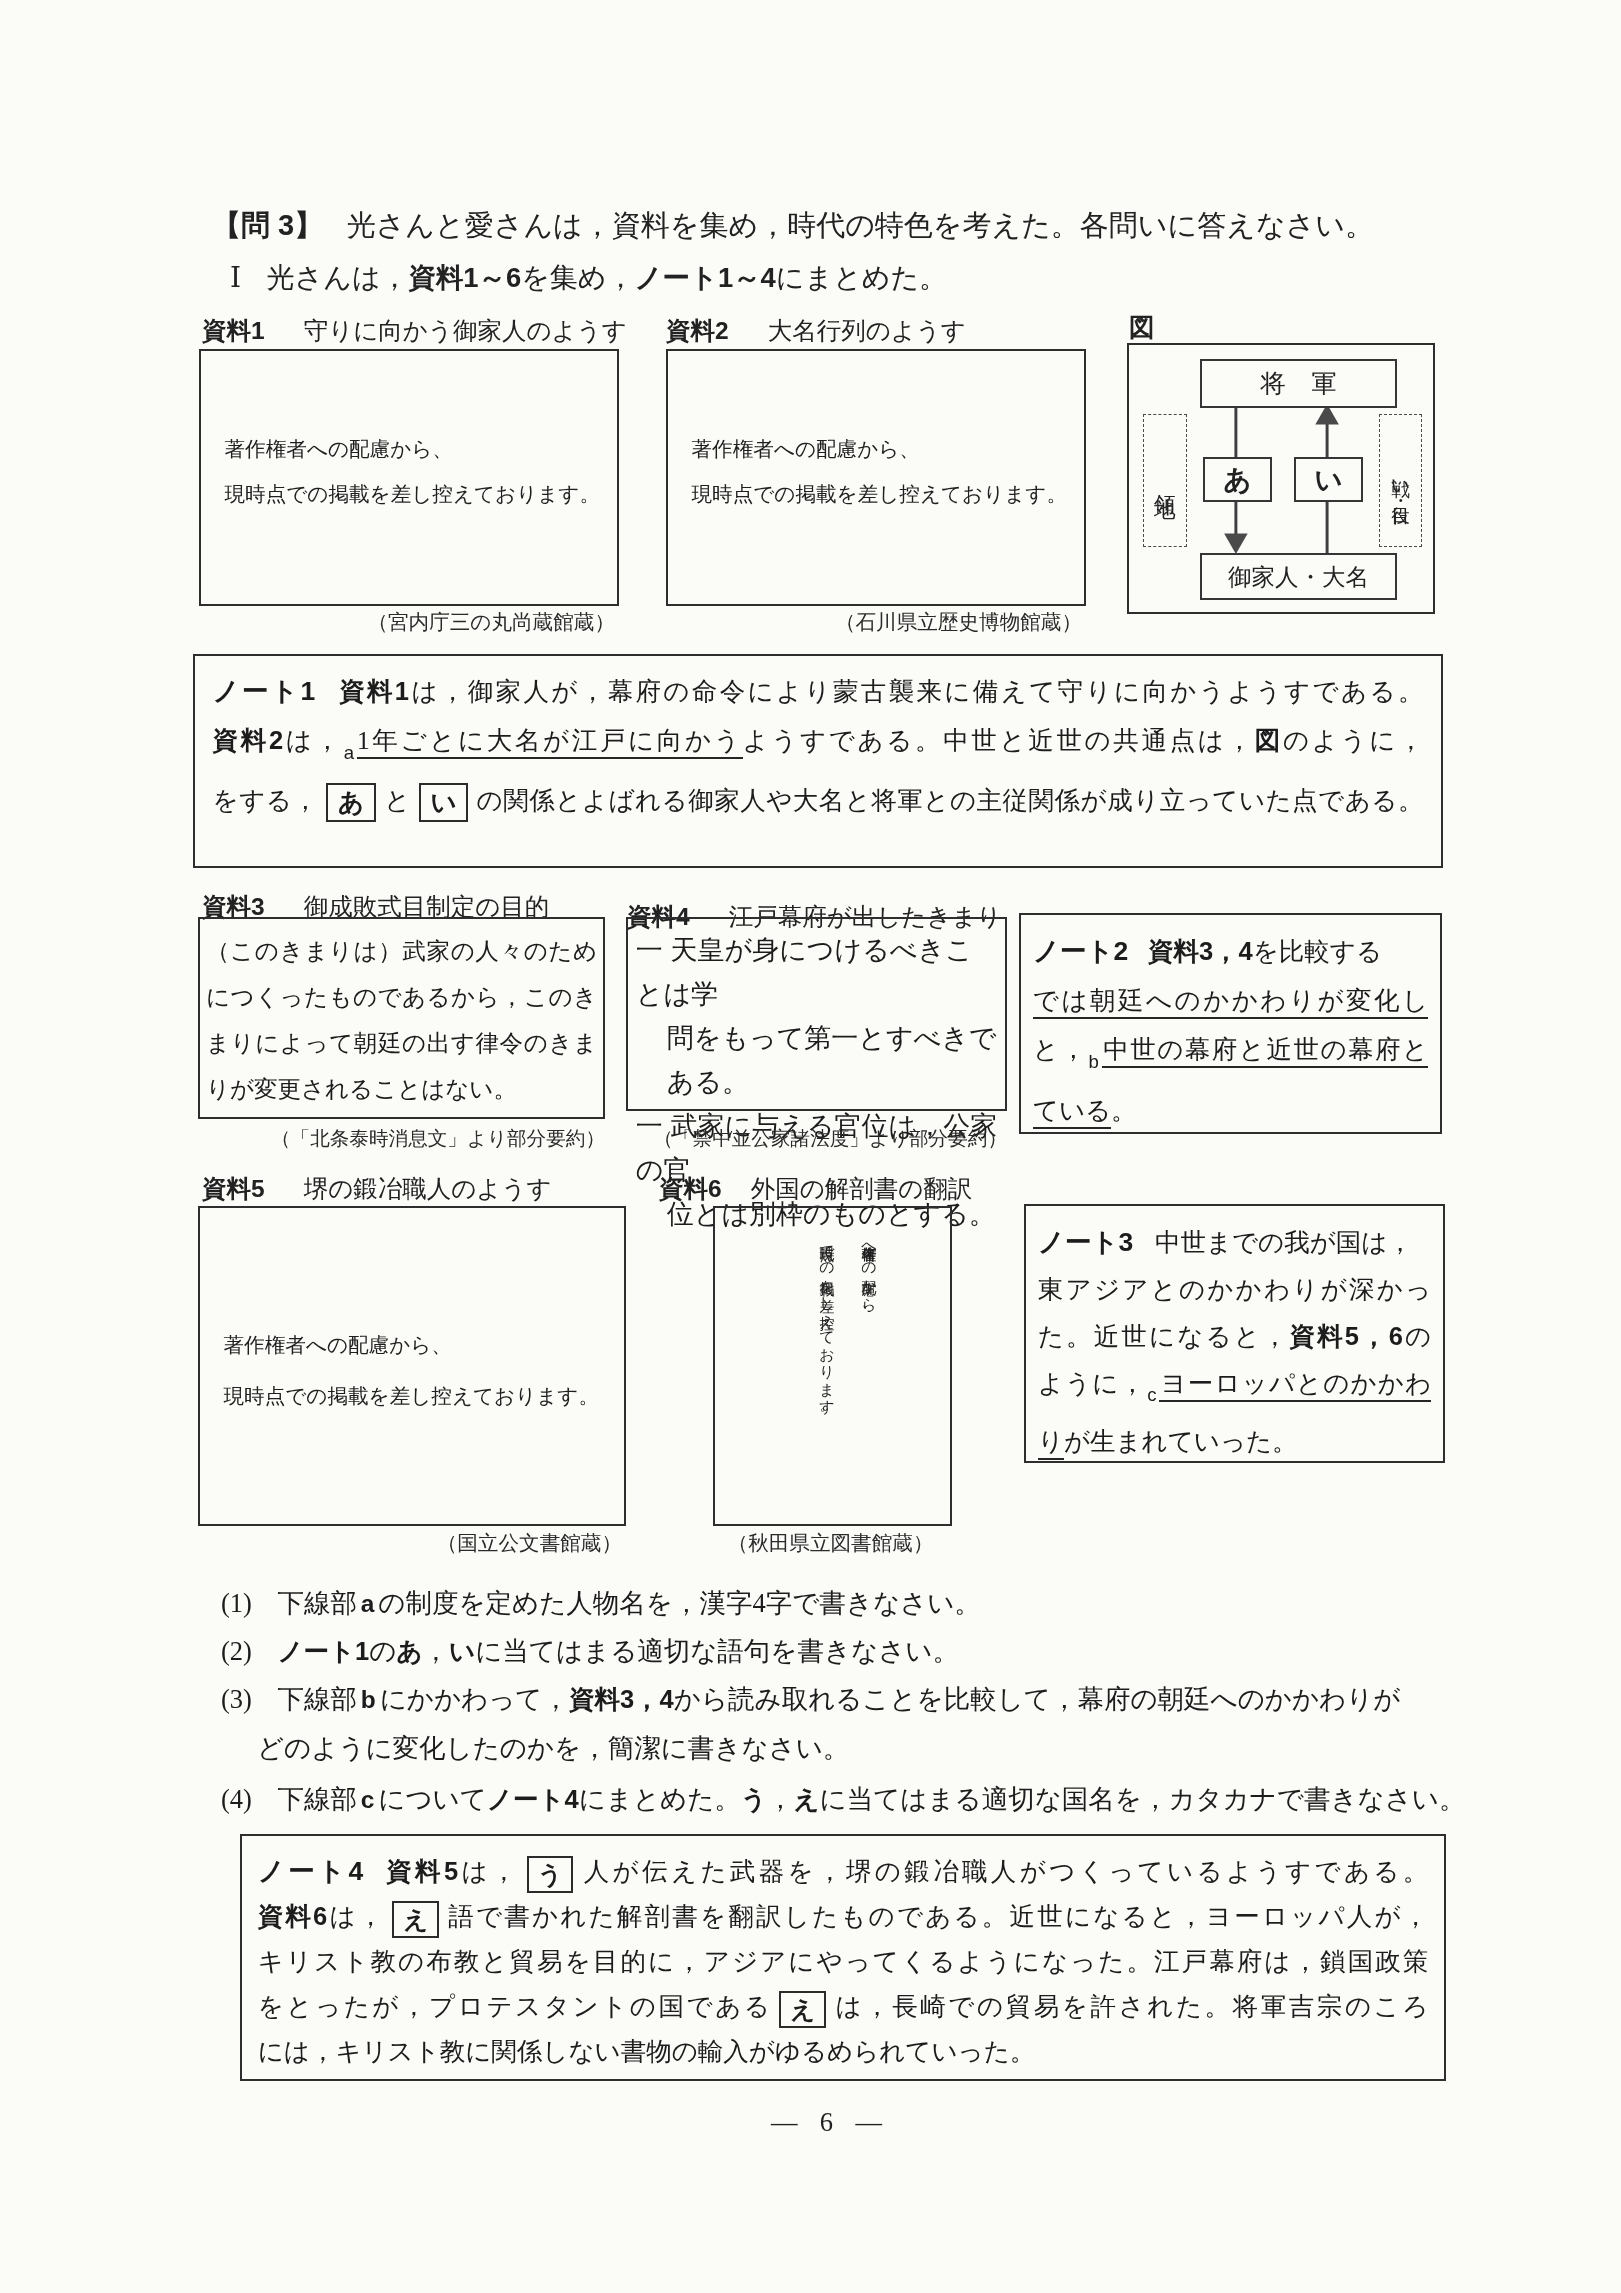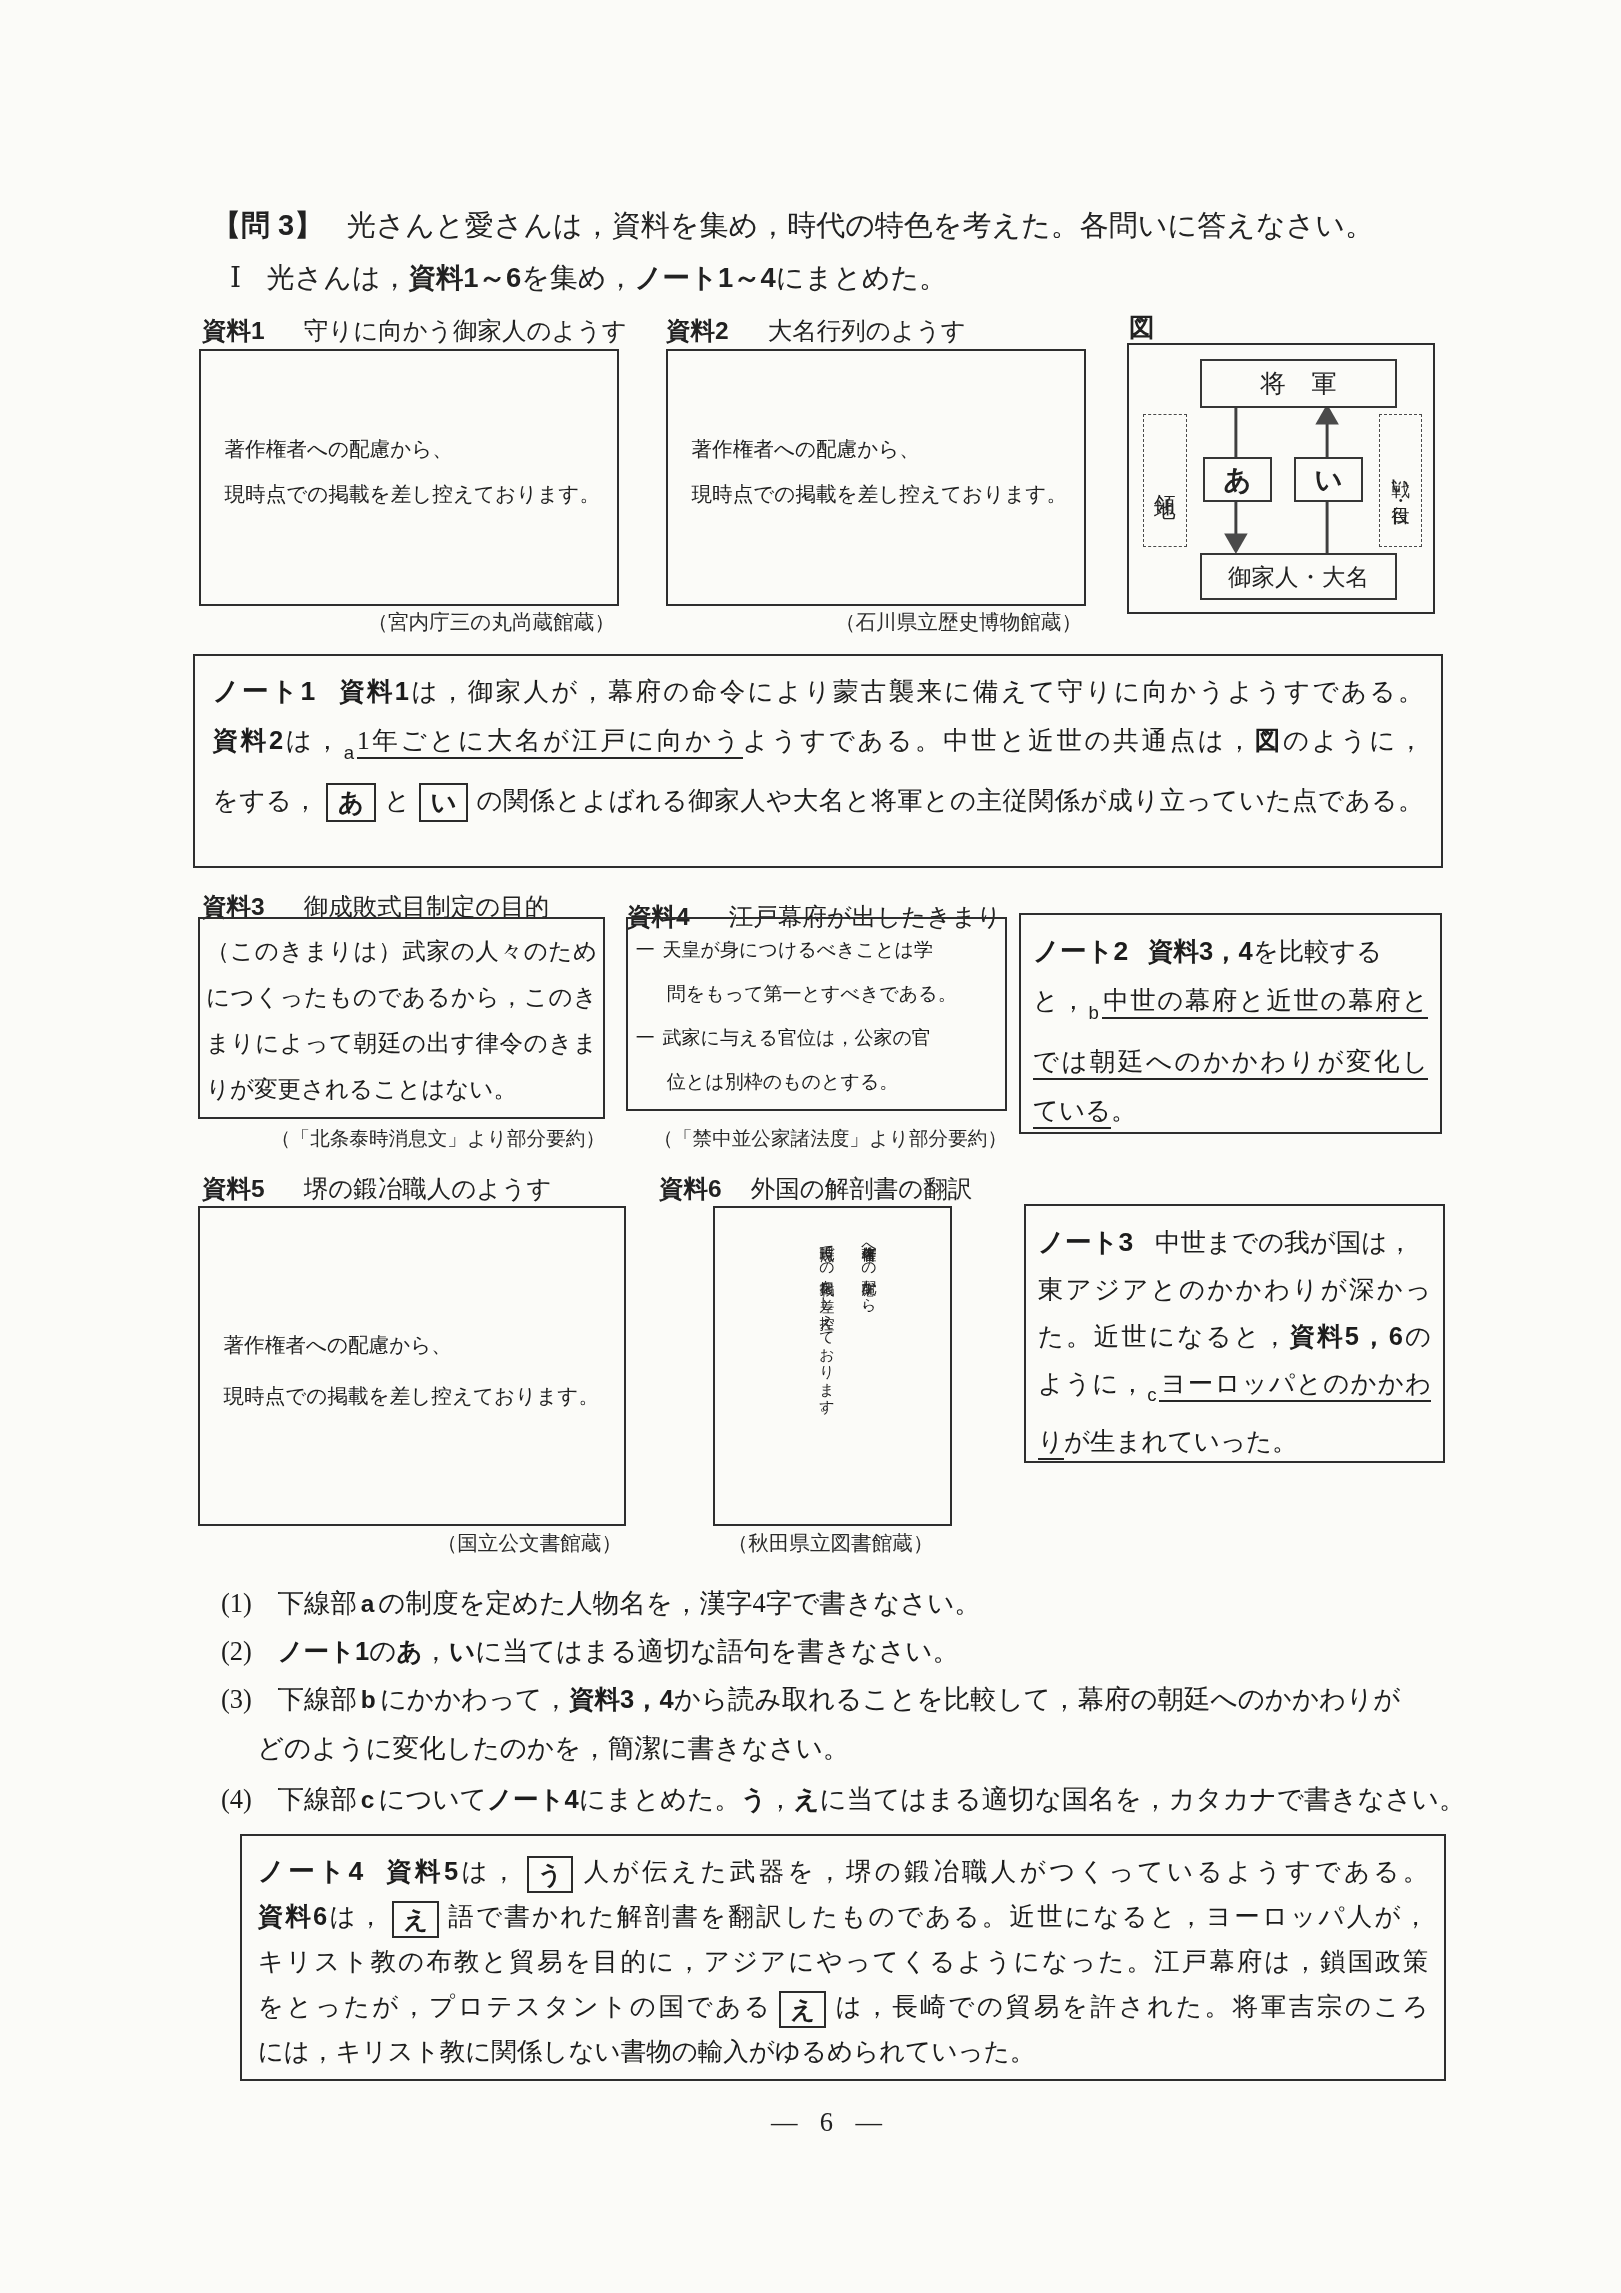--- a/index.html
+++ b/index.html
@@ -94,36 +94,36 @@
     <div class="jl">（このきまりは）武家の人々のため</div>
     <div class="jl">につくったものであるから，このき</div>
     <div class="jl">まりによって朝廷の出す律令のきま</div>
     <div>りが変更されることはない。</div>
   </div>
   <div class="abs cap cap20" style="left:198px;top:1125px;width:407px;text-align:right;">（「北条泰時消息文」より部分要約）</div>
 
   <div class="abs lblrow" style="left:627px;top:890px;margin-top:10px;">
     <span class="g fs25">資料4</span><span class="s fs25 t">江戸幕府が出したきまり</span>
   </div>
-  <div class="abs bx2 note" style="left:626px;top:917px;width:381px;height:194px;padding:8.8px 7.8px;box-sizing:border-box;font-size:19px;line-height:44px;">
+  <div class="abs bx2 note" style="left:626px;top:917px;width:381px;height:194px;padding:8.8px 7.8px;box-sizing:border-box;font-size:27px;line-height:44px;">
     <div><span>一</span><span style="margin-left:7.8px;">天皇が身につけるべきことは学</span></div>
     <div style="padding-left:31px;">問をもって第一とすべきである。</div>
     <div><span>一</span><span style="margin-left:7.8px;">武家に与える官位は，公家の官</span></div>
     <div style="padding-left:31px;">位とは別枠のものとする。</div>
   </div>
   <div class="abs cap cap20" style="left:626px;top:1125px;width:381px;text-align:right;">（「禁中並公家諸法度」より部分要約）</div>
 
   <div class="abs bx note" style="left:1019px;top:913px;width:423px;height:221px;padding:11.8px 11.8px;box-sizing:border-box;font-size:25.5px;line-height:49px;">
     <div>
       <span class="g" style="margin-right:19.6px;font-size:26.5px;">ノート2</span><span class="g" style="font-size:25.5px;">資料3，4</span><span>を比較する</span>
     </div>
+    <div class="jl"><span class="u">では朝廷へのかかわりが変化し</span></div>
     <div class="jl">
       <span>と，</span><span class="sub">b</span><span class="u">中世の幕府と近世の幕府と</span>
     </div>
-    <div class="jl"><span class="u">では朝廷へのかかわりが変化し</span></div>
     <div><span class="u">ている</span><span>。</span></div>
   </div>
 
   <div class="abs lblrow" style="left:202px;top:1172px;">
     <span class="g fs25">資料5</span><span class="s fs25 t">堺の鍛冶職人のようす</span>
   </div>
   <div class="abs bx" style="left:198px;top:1206px;width:424px;height:316px;">
     <div class="ph" style="position:absolute;left:23.5px;top:123px;">著作権者への配慮から、</div>
     <div class="ph" style="position:absolute;left:23.5px;top:174px;">現時点での掲載を差し控えております。</div>
   </div>

